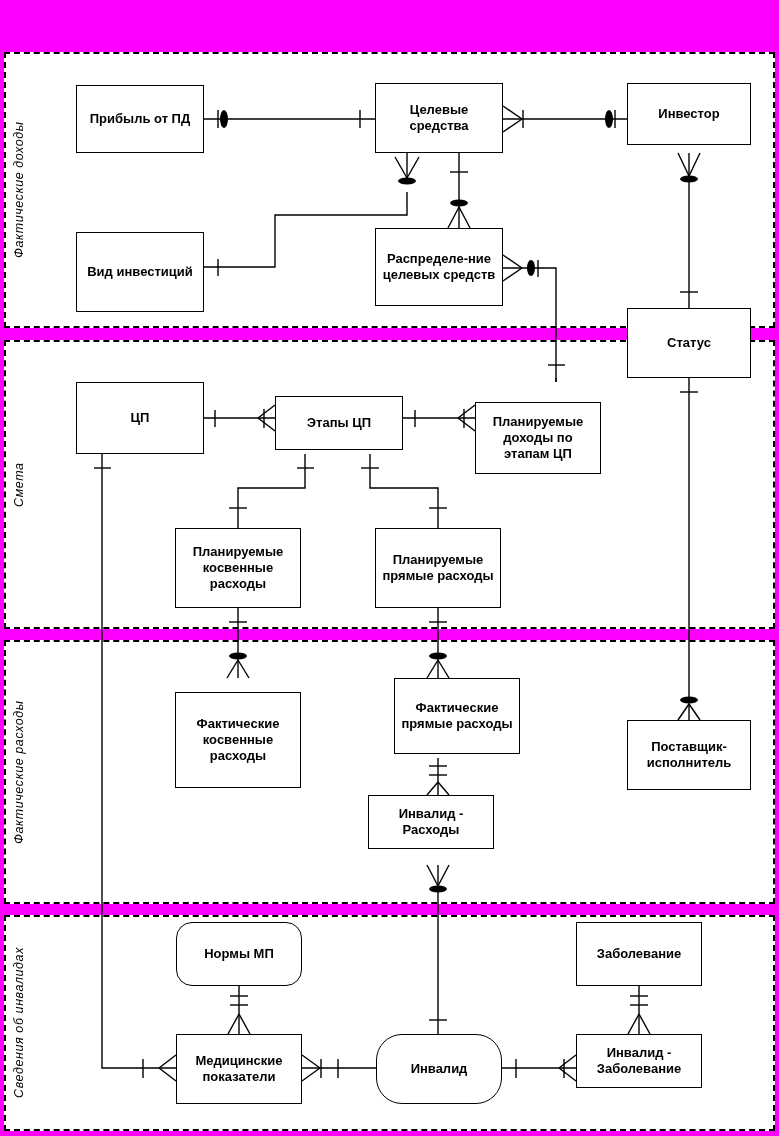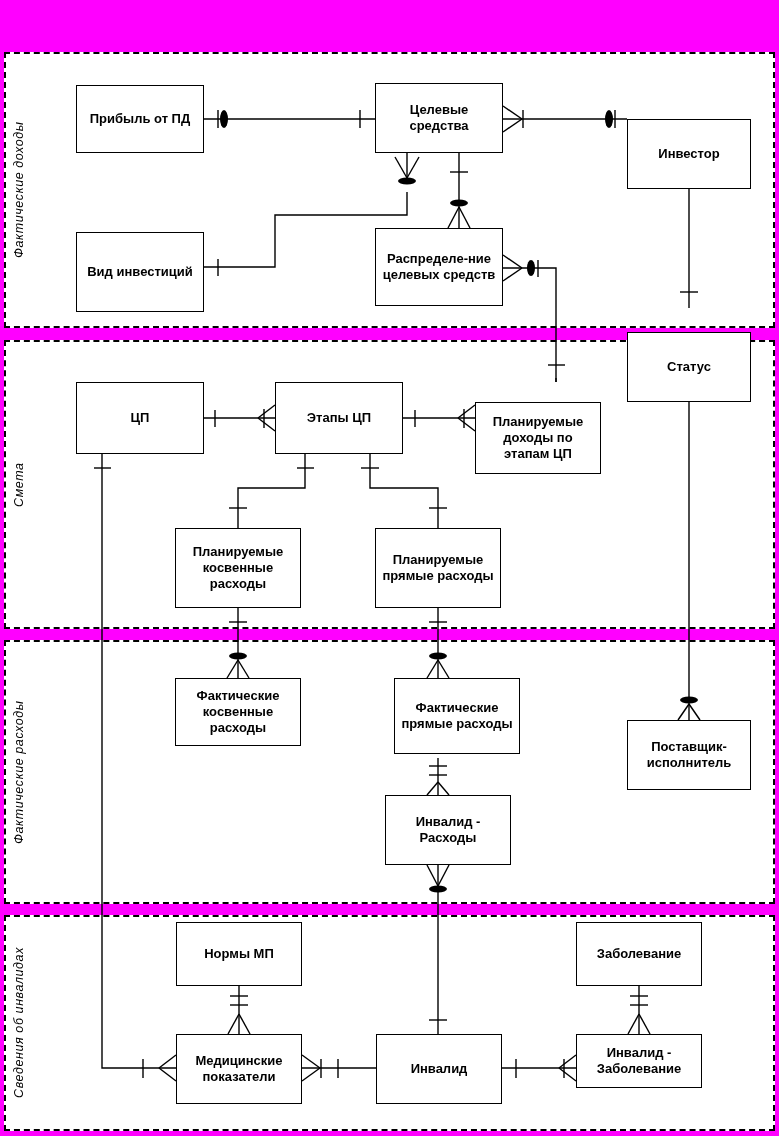--- a/index.html
+++ b/index.html
@@ -159,69 +159,69 @@
     </g>
   </svg>
 
   <div id="entity-layer">
       <div class="entity" style="left: 76px; top: 85px; width: 128px; height: 68px;">
         <span>Прибыль от ПД</span>
       </div>
       <div class="entity" style="left: 375px; top: 83px; width: 128px; height: 70px;">
         <span>Целевые средства</span>
       </div>
-      <div class="entity" style="left: 627px; top: 83px; width: 124px; height: 70px; margin-top: 36px;">
+      <div class="entity" style="left: 627px; top: 83px; width: 124px; height: 62px;">
         <span>Инвестор</span>
       </div>
       <div class="entity" style="left: 76px; top: 232px; width: 128px; height: 80px;">
         <span>Вид инвестиций</span>
       </div>
       <div class="entity" style="left: 375px; top: 228px; width: 128px; height: 78px;">
         <span>Распределе-ние целевых средств</span>
       </div>
-      <div class="entity" style="left: 627px; top: 308px; width: 124px; height: 70px; margin-top: 24px;">
+      <div class="entity" style="left: 627px; top: 308px; width: 124px; height: 70px;">
         <span>Статус</span>
       </div>
       <div class="entity" style="left: 76px; top: 382px; width: 128px; height: 72px;">
         <span>ЦП</span>
       </div>
-      <div class="entity" style="left: 275px; top: 382px; width: 128px; height: 72px;">
+      <div class="entity" style="left: 275px; top: 396px; width: 128px; height: 54px;">
         <span>Этапы ЦП</span>
       </div>
       <div class="entity" style="left: 475px; top: 382px; width: 126px; height: 72px; margin-top: 20px;">
         <span>Планируемые доходы по этапам ЦП</span>
       </div>
       <div class="entity" style="left: 175px; top: 528px; width: 126px; height: 80px;">
         <span>Планируемые косвенные расходы</span>
       </div>
       <div class="entity" style="left: 375px; top: 528px; width: 126px; height: 80px; justify-content: center;">
         <span>Планируемые прямые расходы</span>
       </div>
-      <div class="entity" style="left: 175px; top: 678px; width: 126px; height: 68px;">
+      <div class="entity" style="left: 175px; top: 692px; width: 126px; height: 96px;">
         <span>Фактические косвенные расходы</span>
       </div>
       <div class="entity" style="left: 394px; top: 678px; width: 126px; height: 76px; text-align: center;">
         <span>Фактические прямые расходы</span>
       </div>
       <div class="entity" style="left: 627px; top: 720px; width: 124px; height: 70px;">
         <span>Поставщик-исполнитель</span>
       </div>
-      <div class="entity" style="left: 385px; top: 795px; width: 126px; height: 70px;">
+      <div class="entity" style="left: 368px; top: 795px; width: 126px; height: 54px;">
         <span>Инвалид - Расходы</span>
       </div>
-      <div class="entity" style="left: 176px; top: 922px; width: 126px; height: 64px;">
+      <div class="entity" style="left: 176px; top: 922px; width: 126px; height: 64px; border-radius: 16px;">
         <span>Нормы МП</span>
       </div>
       <div class="entity" style="left: 576px; top: 922px; width: 126px; height: 64px;">
         <span>Заболевание</span>
       </div>
       <div class="entity" style="left: 176px; top: 1034px; width: 126px; height: 70px;">
         <span>Медицинские показатели</span>
       </div>
-      <div class="entity" style="left: 376px; top: 1034px; width: 126px; height: 70px;">
+      <div class="entity" style="left: 376px; top: 1034px; width: 126px; height: 70px; border-radius: 26px;">
         <span>Инвалид</span>
       </div>
       <div class="entity" style="left: 576px; top: 1034px; width: 126px; height: 54px;">
         <span>Инвалид - Заболевание</span>
       </div>
     </div>
 
 </div>
 
 </body></html>

